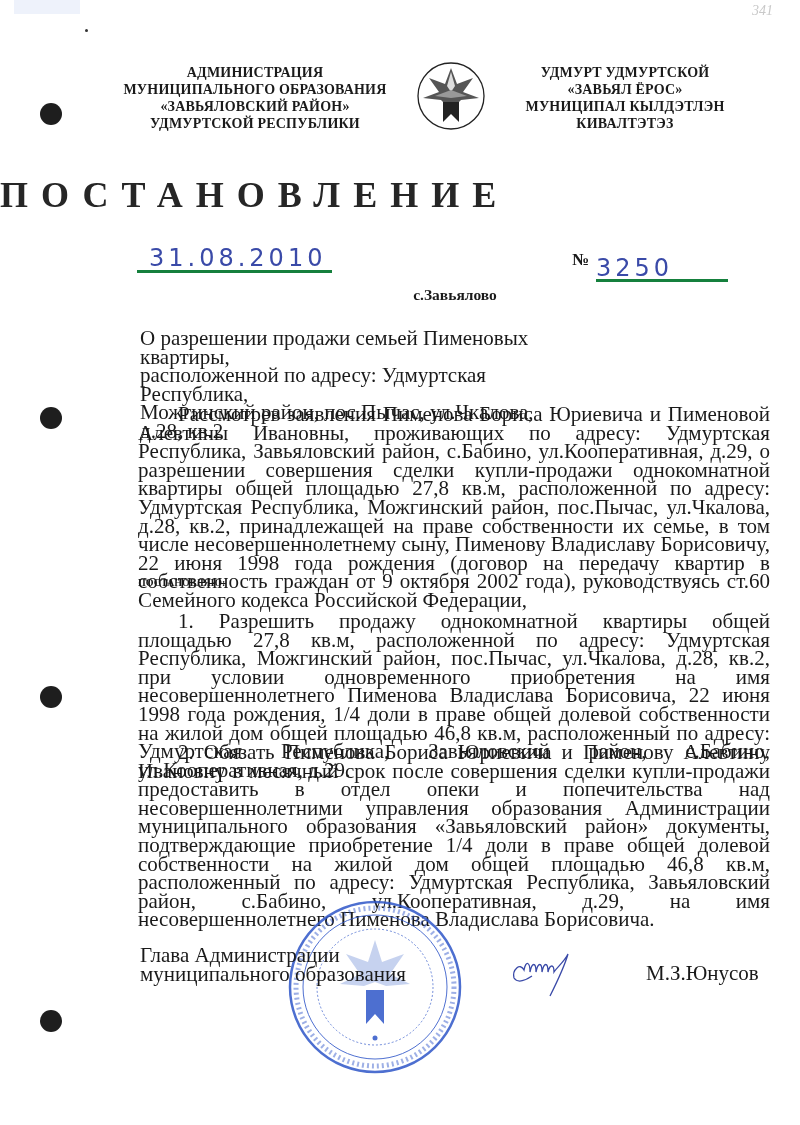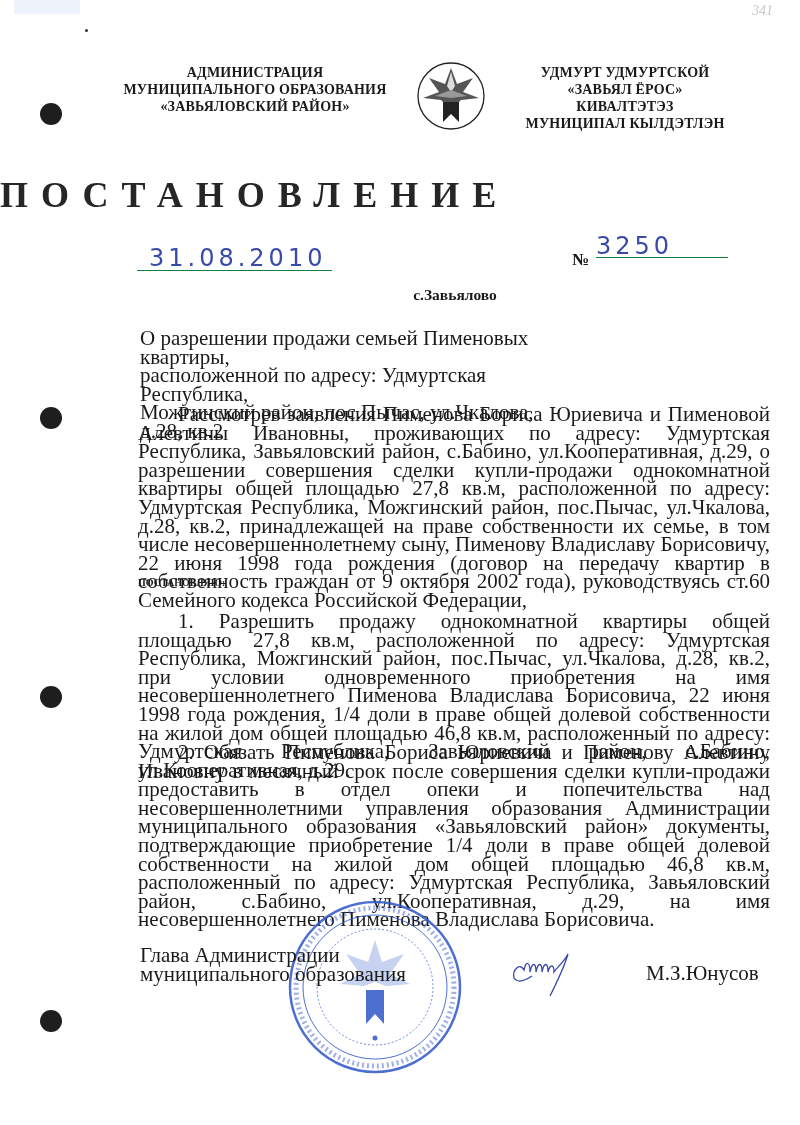--- a/index.html
+++ b/index.html
@@ -7,21 +7,21 @@
     width: 800px; height: 1125px; background: #ffffff; position: relative; overflow: hidden;
     font-family: "Liberation Serif", "DejaVu Serif", serif; color: #1a1a1a;
   }
   .abs { position: absolute; }
   .punch { position: absolute; width: 22px; height: 22px; border-radius: 50%; background: #1e1e1e; left: 40px; }
   .speck { position: absolute; width: 3px; height: 3px; border-radius: 50%; background: #333; }
   .hdr { font-weight: bold; font-size: 14px; line-height: 17px; text-align: center; letter-spacing: 0.2px; }
   .hdr div { white-space: nowrap; }
   .title { left: 0; width: 658px; top: 174px; text-align: left; font-weight: bold; font-size: 36px; letter-spacing: 13px; color: #262626; }
   .hand { font-family: "DejaVu Sans", sans-serif; color: #3a4aa8; font-size: 24px; letter-spacing: 4px; font-weight: normal; }
-  .uline { border-bottom: 1px solid #15803d; }
+  .uline { border-bottom: 3px solid #15803d; }
   .txt { font-size: 21px; line-height: 18.6px; }
   .just { text-align: justify; }
   .p { text-indent: 40px; }
   .scan-tint { position: absolute; left: 14px; top: 0; width: 66px; height: 14px; background: #eef2fb; }
   .page-num { position: absolute; left: 752px; top: 3px; font-size: 14px; color: #c9c9c9; font-style: italic; }
 </style>
 </head>
 <body>
 
 <div class="scan-tint"></div>
@@ -29,46 +29,47 @@
 <div class="speck" style="left:85px;top:29px;"></div>
 <div class="punch" style="top:103px;"></div>
 <div class="punch" style="top:407px;"></div>
 <div class="punch" style="top:686px;"></div>
 <div class="punch" style="top:1010px;"></div>
 
 <div class="abs hdr" style="left:110px; top:64px; width:290px;">
   <div>АДМИНИСТРАЦИЯ</div>
   <div>МУНИЦИПАЛЬНОГО ОБРАЗОВАНИЯ</div>
   <div>«ЗАВЬЯЛОВСКИЙ  РАЙОН»</div>
+  <div>УДМУРТСКОЙ РЕСПУБЛИКИ</div>
 </div>
 
 <div class="abs" style="left:415px; top:60px; width:72px; height:72px;">
   <svg width="72" height="72" viewBox="0 0 72 72">
     <circle cx="36" cy="36" r="33" fill="none" stroke="#222" stroke-width="1.3"></circle>
     <polygon points="36,8 42,24 58,18 48,32 64,38 46,40 42,44 36,42 30,44 26,40 8,38 24,32 14,18 30,24" fill="#555"></polygon>
     <polygon points="36,12 40,26 36,32 32,26" fill="#ddd"></polygon>
     <polygon points="20,36 36,30 52,36 36,38" fill="#999"></polygon>
     <polygon points="28,42 44,42 44,62 36,54 28,62" fill="#222"></polygon>
   </svg>
 </div>
 
 <div class="abs hdr" style="left:505px; top:64px; width:240px;">
   <div>УДМУРТ  УДМУРТСКОЙ</div>
   <div>«ЗАВЬЯЛ ЁРОС»</div>
+  <div>МУНИЦИПАЛ КЫЛДЭТЛЭН</div>
   <div>КИВАЛТЭТЭЗ</div>
-  <div>МУНИЦИПАЛ КЫЛДЭТЛЭН</div>
 </div>
 
 <div class="abs title">ПОСТАНОВЛЕНИЕ</div>
 
 <div class="abs uline" style="left:137px; top:246px; width:195px; height:24px;">
   <span class="hand abs" style="left:12px; top:-2px;">31.08.2010</span>
 </div>
 <div class="abs" style="left:572px; top:250px; font-size:17px; font-weight:bold;">№</div>
-<div class="abs uline" style="left:596px; top:236px; width:132px; height:21px;">
+<div class="abs uline" style="left:596px; top:258px; width:132px; height:21px;">
   <span class="hand abs" style="left:0px; top:-4px;">3250</span>
 </div>
 
 <div class="abs" style="left:0; width:910px; top:286px; text-align:center; font-size:15.5px; font-weight:bold;">с.Завьялово</div>
 
 <div class="abs txt" style="left:140px; top:329px; width:400px;">
   <div>О разрешении продажи семьей Пименовых квартиры,</div>
   <div>расположенной по адресу: Удмуртская Республика,</div>
   <div>Можгинский район, пос.Пычас, ул.Чкалова, д.28, кв.2</div>
 </div>

